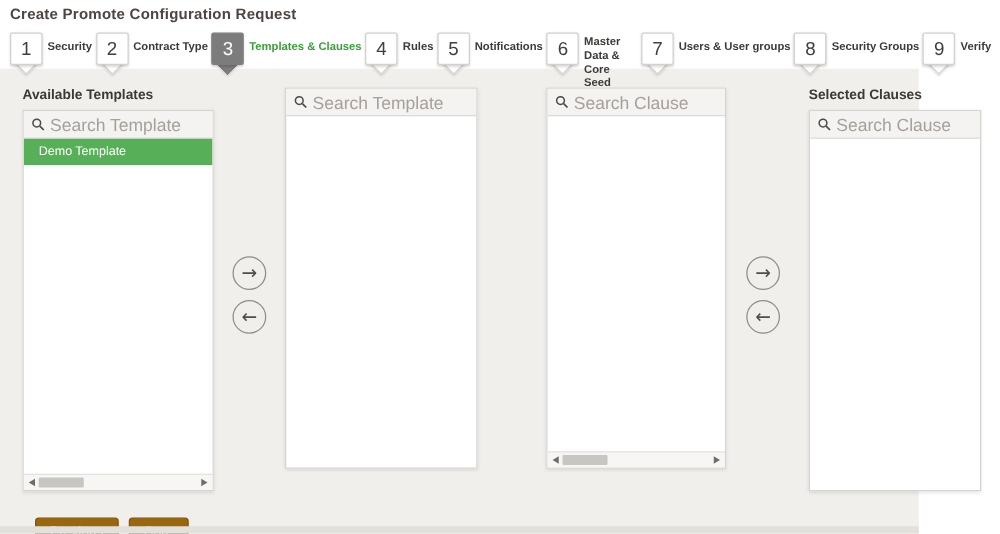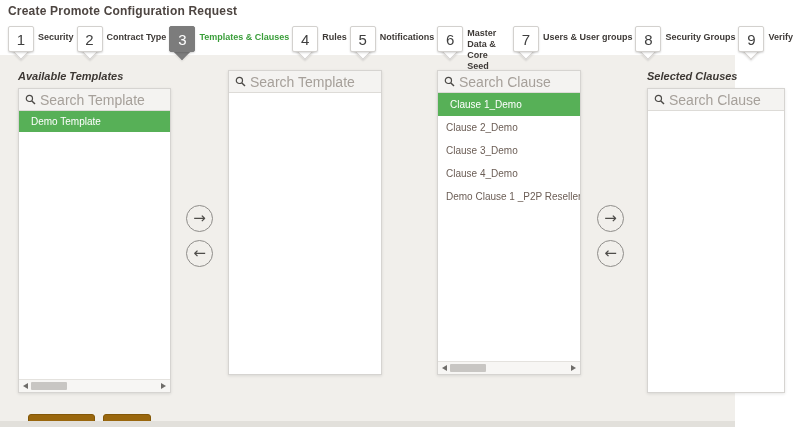--- a/index.html
+++ b/index.html
@@ -26,21 +26,21 @@
   .step.active .badge-tail { background:#7c7c7c; border-color:#7c7c7c; }
   .step-label { margin:6px 3px 0 4px; font-size:9px; font-weight:bold; color:#3e3a37; white-space:nowrap; }
   .step.active .step-label { color:#3a9e3a; }
   .step.wrap .step-label { white-space:normal; max-width:80px; margin-top:2px; line-height:11px; }
 
   
   .content-bg { position:absolute; left:0; top:55px; right:0; bottom:0; background:#f1efeb; }
   .bottom-strip { position:absolute; left:0; bottom:0; right:0; height:6px; background:#e2e0db; }
 
   .col { position:absolute; top:70px; }
-  .col-header { font-size:11px; font-weight:bold; color:#3d3834; margin-bottom:6px;font-style:italic; }
+  .col-header { font-size:11px; font-weight:bold; color:#3d3834; margin-bottom:6px; }
   .panel { position:relative; background:#fff; border:1px solid #d6d4d1; height:305px;
            box-shadow:0 1px 3px rgba(0,0,0,.10); overflow:hidden; }
   .searchrow { height:22px; background:#f4f3f1; border-bottom:1px solid #dddbd7;
                display:flex; align-items:center; padding:0 6px; }
   .searchrow svg { flex:0 0 11px; margin-right:4px; }
   .searchrow input { flex:1 1 auto; min-width:0; border:none; background:transparent; outline:none;
                      font-family:"Liberation Sans", sans-serif; font-size:14px; color:#555; }
   .searchrow input::placeholder { color:#a6a09a; opacity:1; }
   .list { }
   .item { font-size:10px; color:#6b5d55; padding:6px 8px; cursor:pointer; white-space:nowrap; }
@@ -184,27 +184,20 @@
 
   <div class="col" style="left:437px; width:144px;">
     <div class="panel">
       <div class="searchrow">
         <svg width="11" height="11" viewBox="0 0 11 11">
             <circle cx="4.4" cy="4.4" r="3.1" fill="none" stroke="#4c4a47" stroke-width="1.2"></circle>
             <line x1="6.9" y1="6.9" x2="10" y2="10" stroke="#4c4a47" stroke-width="1.4"></line>
           </svg>
         <input placeholder="Search Clause" style="">
       </div>
-      <div class="list">
-        <div class="item selected">Clause 1_Demo</div>
-        <div class="item">Clause 2_Demo</div>
-        <div class="item">Clause 3_Demo</div>
-        <div class="item">Clause 4_Demo</div>
-        <div class="item">Demo Clause 1 _P2P Reseller</div>
-      </div>
       <div class="hscroll">
         <span class="sarrow left"></span>
         <span class="sthumb"></span>
         <span class="sarrow right"></span>
       </div>
     </div>
   </div>
 
   <div class="transfer" style="left:597px; top:205px;">
     <button class="circle">→</button>

